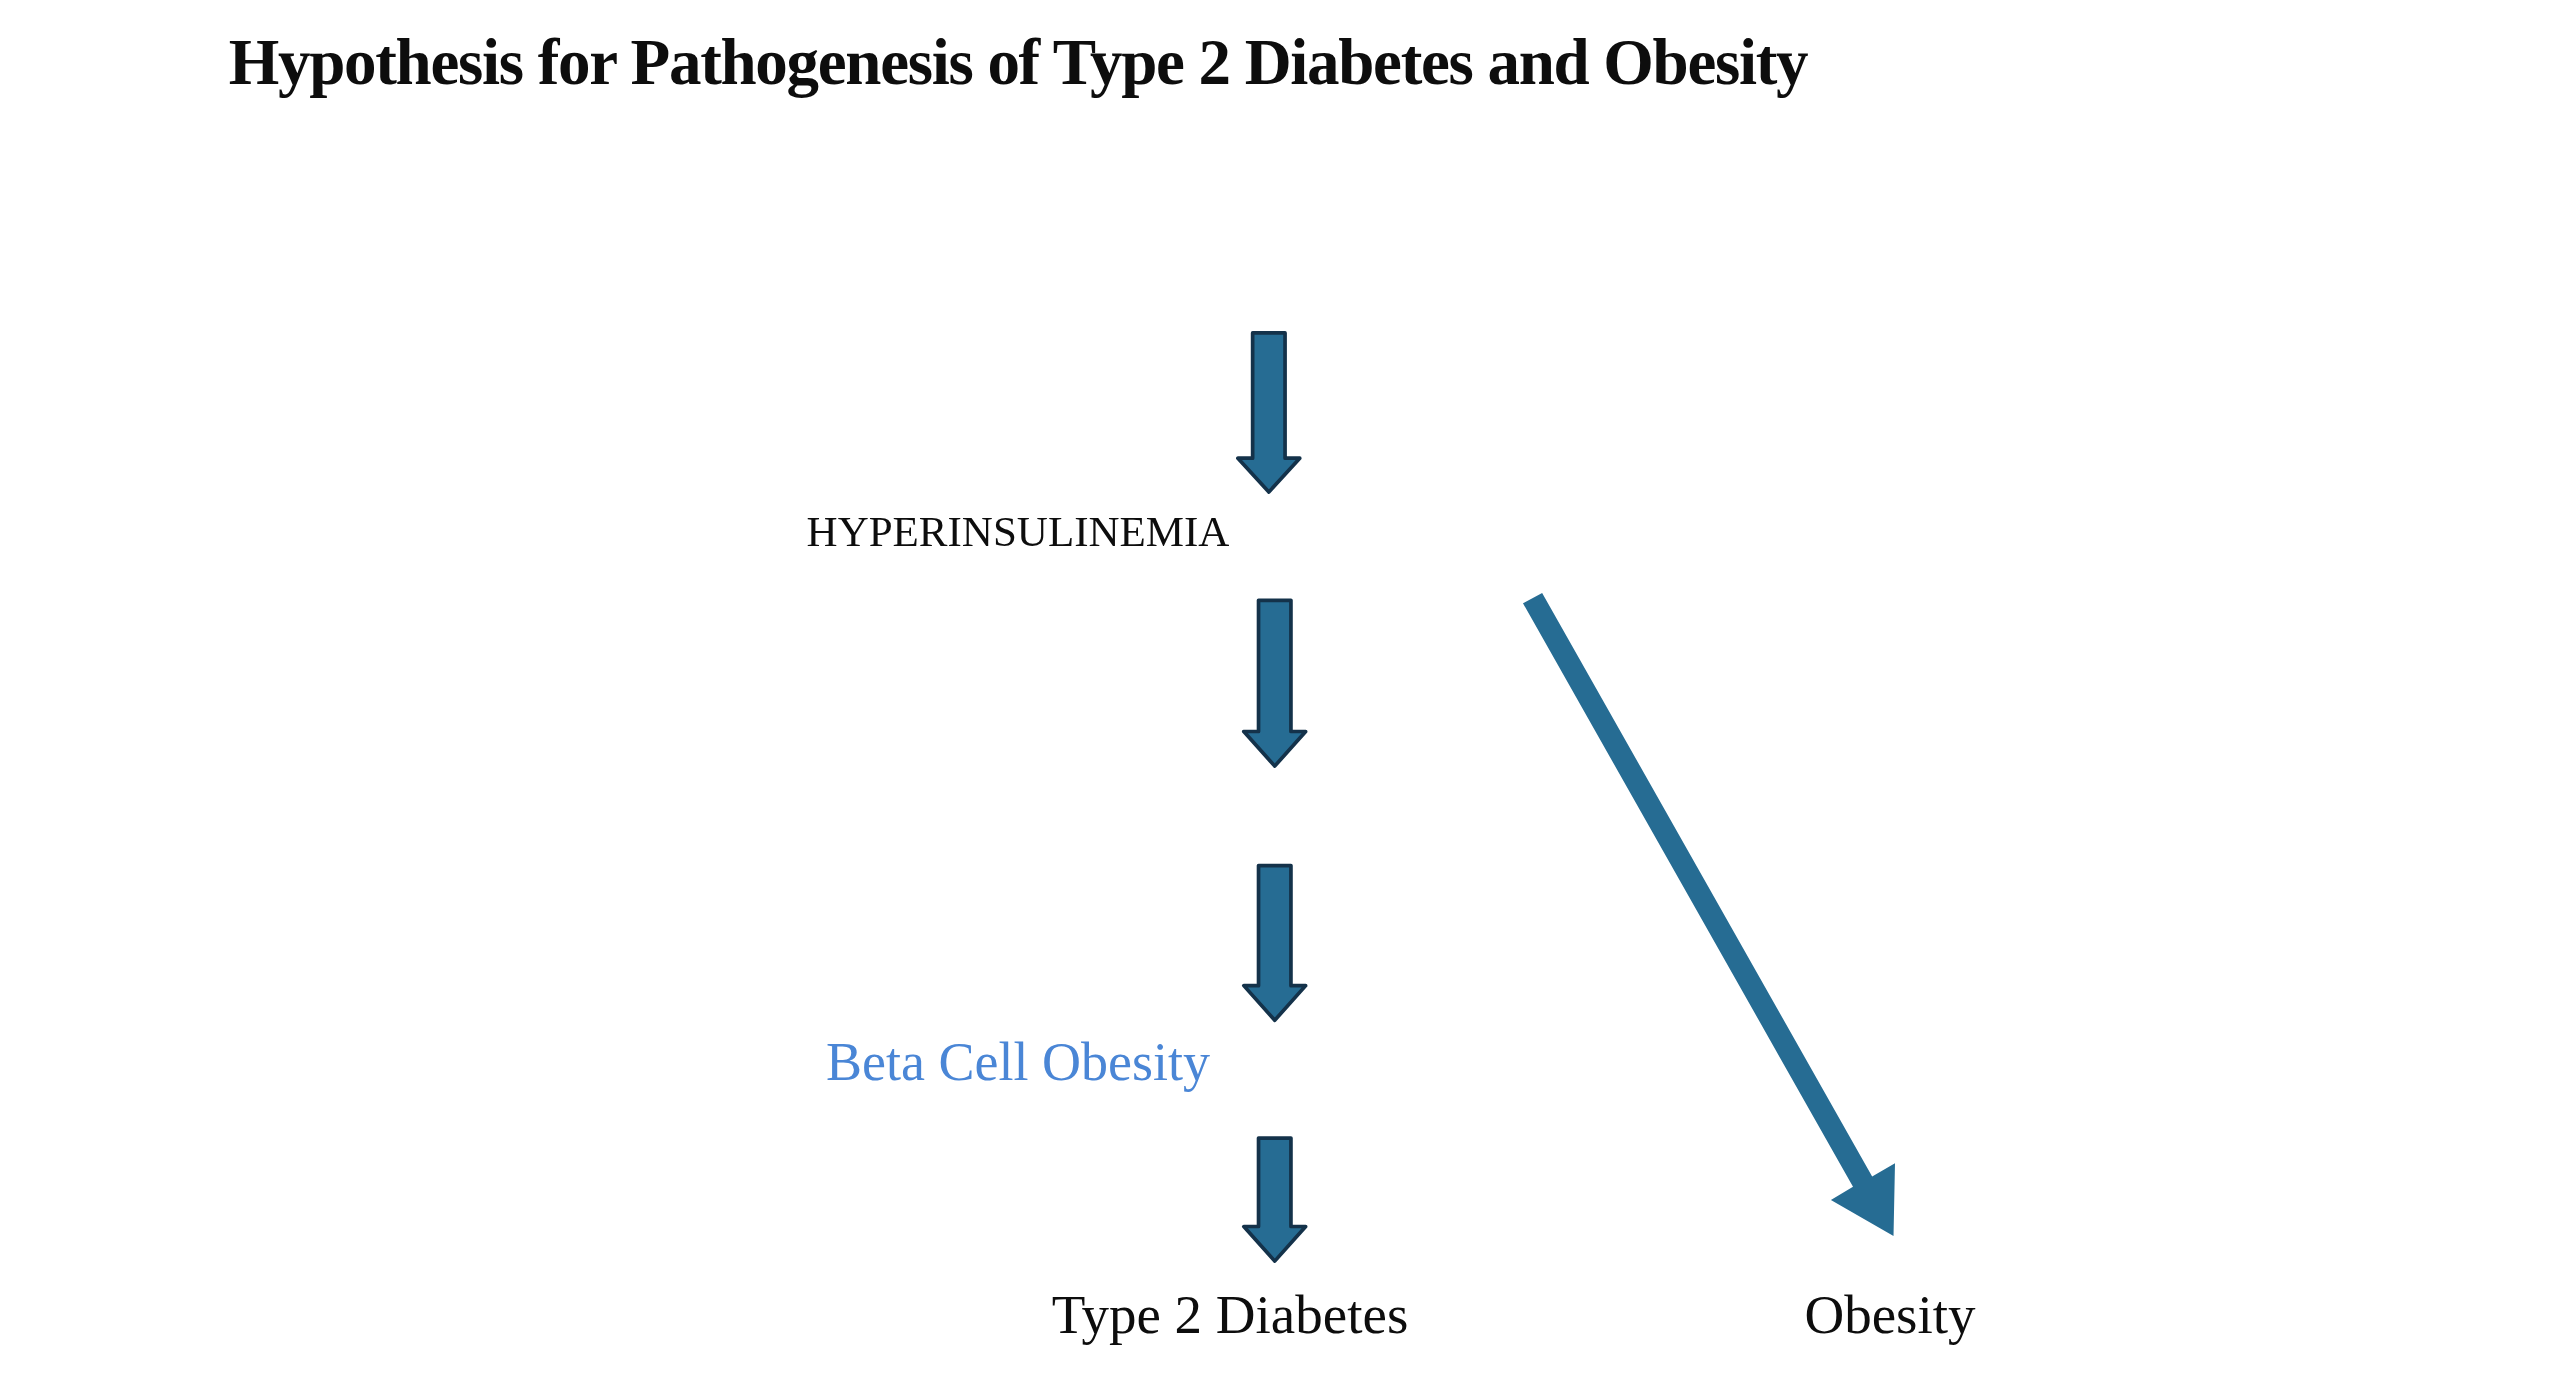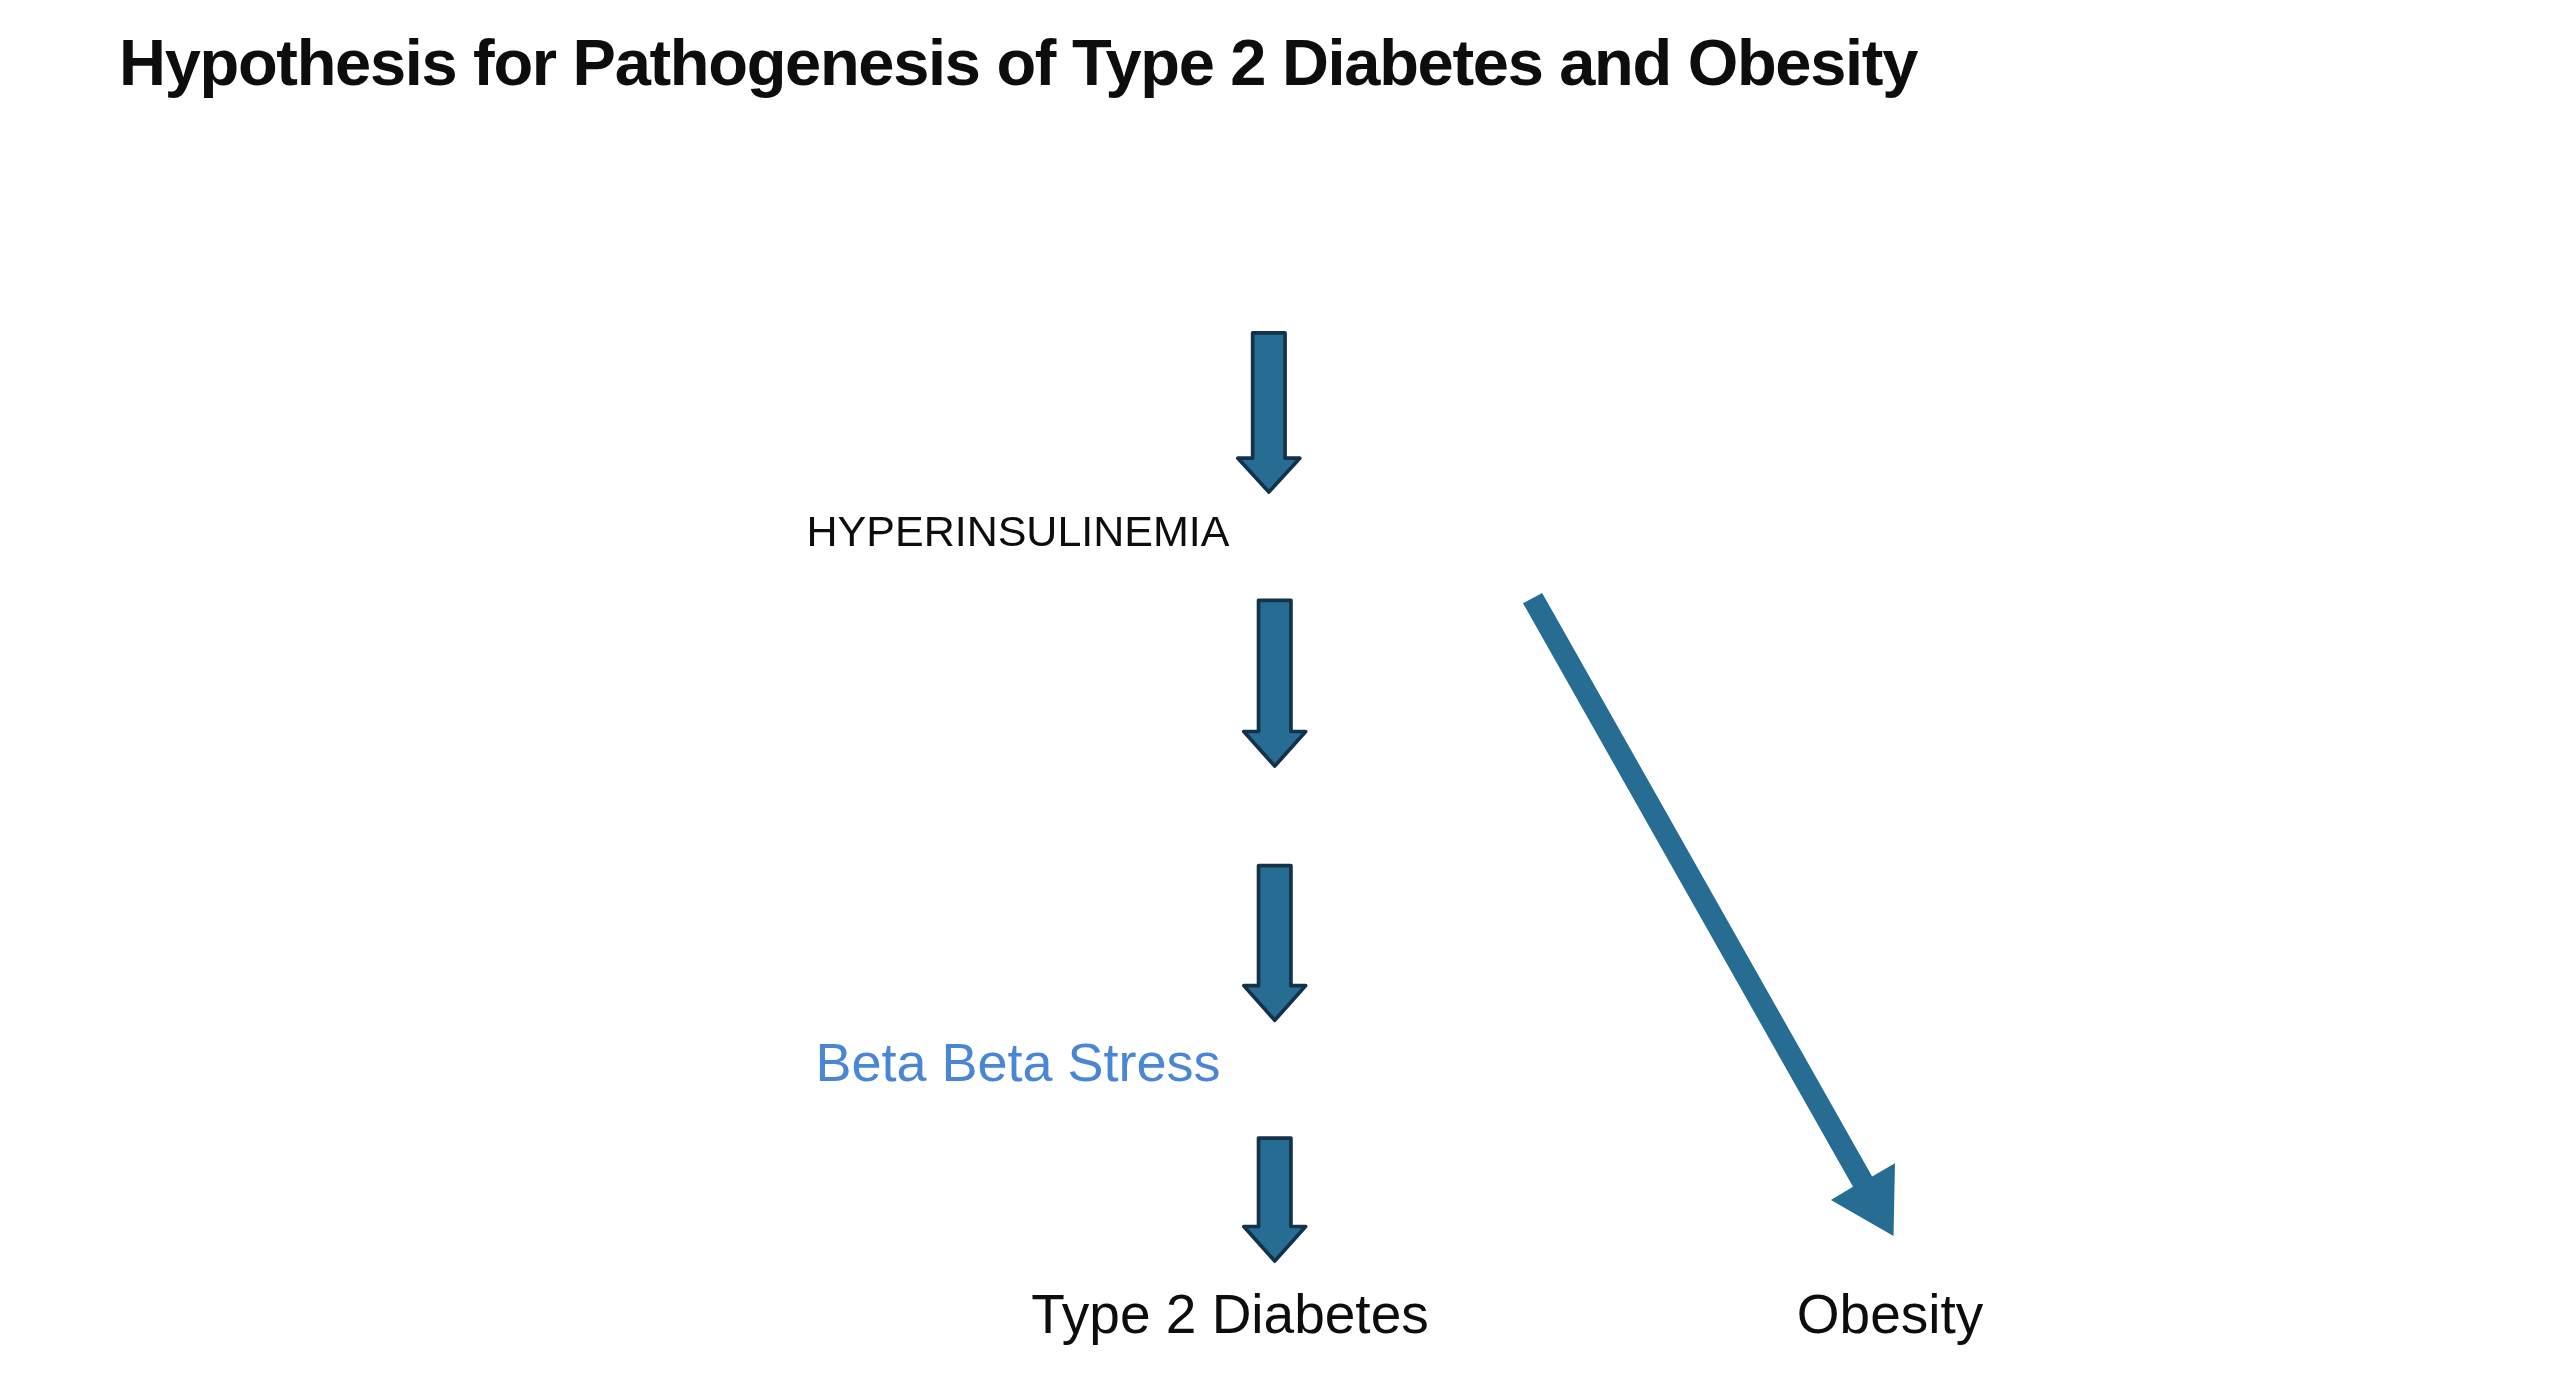--- a/index.html
+++ b/index.html
@@ -8,21 +8,21 @@
     --link-blue:#4a86d6;
     --text-black:#0d0d0d;
     --background:#ffffff;
   }
   html,body{margin:0;padding:0;background:var(--background);}
   .slide{
     position:relative;
     width:2036px;height:1379px;
     background:var(--background);
     overflow:hidden;
-    font-family:Liberation Sans, sans-serif;
+    font-family:Liberation Serif, serif;
   }
   .arrow-layer{
     position:absolute;left:0;top:0;width:2576px;height:1379px;
     z-index:1;
   }
   .block-arrow{
     fill:var(--arrow-fill);
     stroke:var(--arrow-outline);
     stroke-width:5;
     stroke-linejoin:round;
@@ -85,20 +85,20 @@
 
     <polygon class="diag-arrow" points="2093,805 2541,1597 2572,1579 2570,1678 2485,1629 2515,1611 2067,819"></polygon>
   </svg>
 
   <h1 class="txt center-block title">Hypothesis for Pathogenesis of Type 2 Diabetes and Obesity</h1>
 
 
   <p class="txt center-block node-caps">HYPERINSULINEMIA</p>
 
 
-  <p class="txt center-block node-blue node-beta">Beta Beta Stress</p>
+  <p class="txt center-block node-blue node-beta">Beta Cell Obesity</p>
 
   <p class="txt node-end node-type2">Type 2 Diabetes</p>
 
   <p class="txt node-end node-obesity">Obesity</p>
 
 </main>
 
 
 </body></html>

